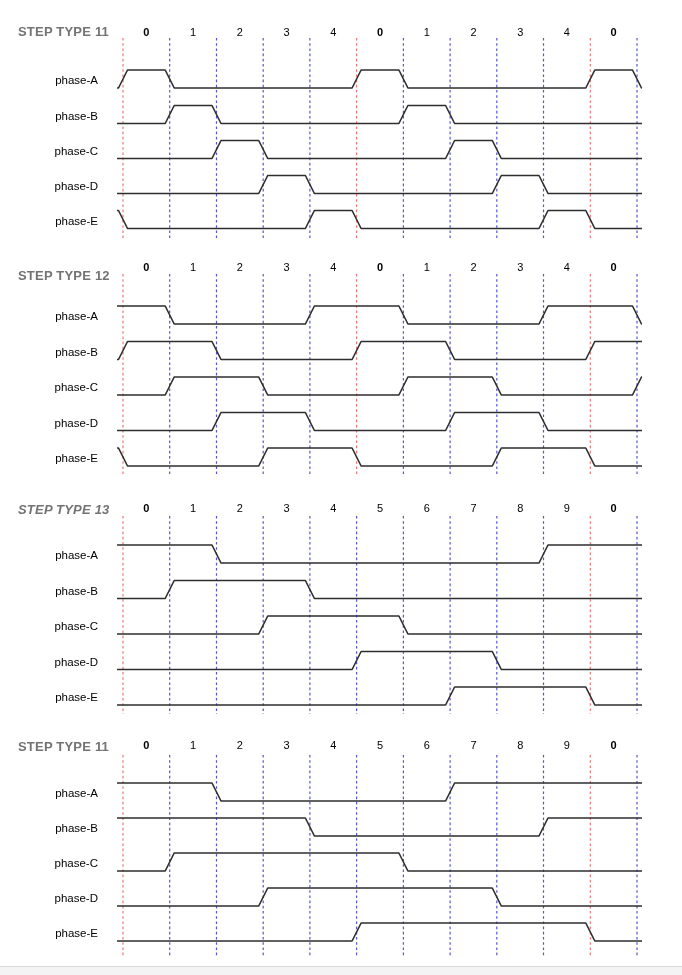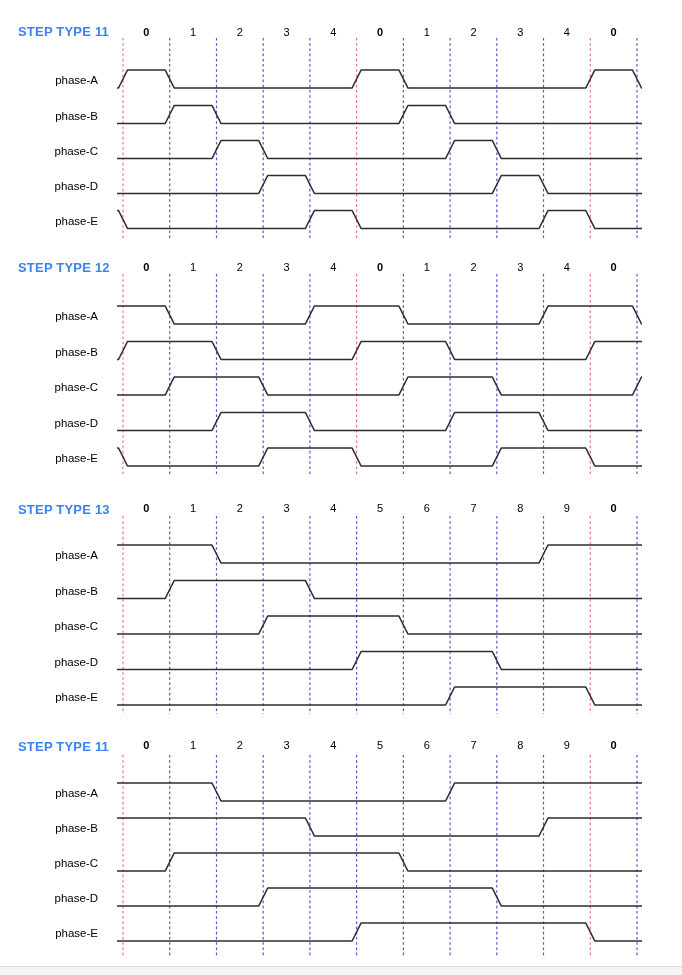--- a/index.html
+++ b/index.html
@@ -1,20 +1,20 @@
 <!DOCTYPE html>
 <html><head>
 <meta charset="utf-8">
 <style>
   html,body{margin:0;padding:0;}
   body{background:#ffffff;font-family:"Liberation Sans",sans-serif;}
   .page{position:relative;width:682px;height:975px;background:#ffffff;overflow:hidden;}
-  .section-title{position:absolute;left:18px;font-size:13px;font-weight:bold;color:#3b82f6;
+  .section-title{position:absolute;left:18px;font-size:13px;font-weight:bold;color:#737373;
                  letter-spacing:0.2px;white-space:nowrap;}
-  .t0{top:24px;} .t1{top:260px;} .t2{top:502px;} .t3{top:739px;}
+  .t0{top:24px;} .t1{top:268px;} .t2{top:502px;font-style:italic;} .t3{top:739px;}
   #wave-svg{position:absolute;left:0;top:0;font-family:"Liberation Sans",sans-serif;}
   .footer-strip{position:absolute;left:0;top:966px;width:682px;height:9px;
                 background:#f4f4f4;border-top:1px solid #d9d9d9;box-sizing:border-box;}
 </style>
 </head>
 <body>
 
 <div class="page">
   <svg id="wave-svg" width="682" height="975" viewBox="0 0 682 975">
       <g>

